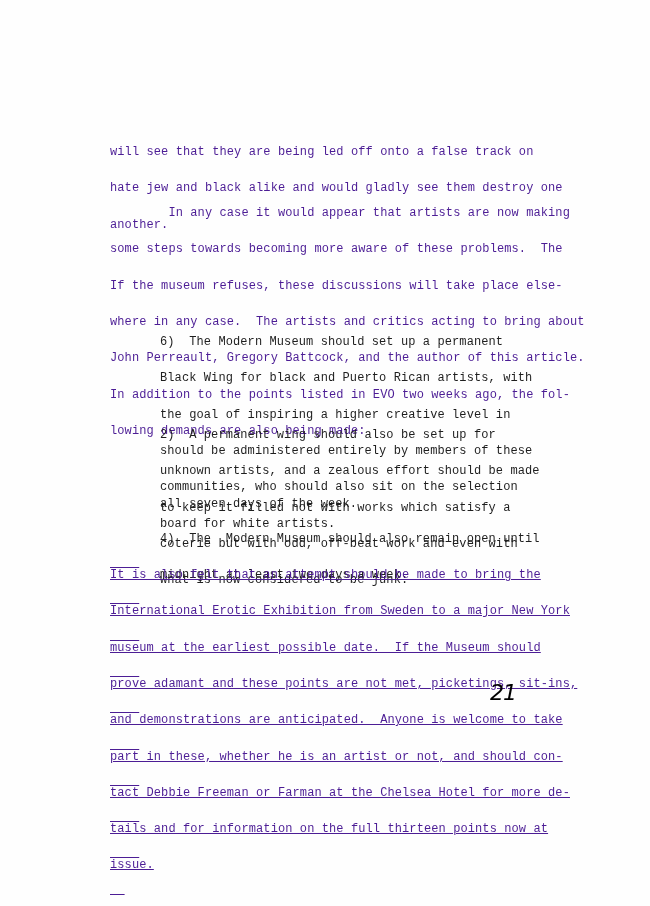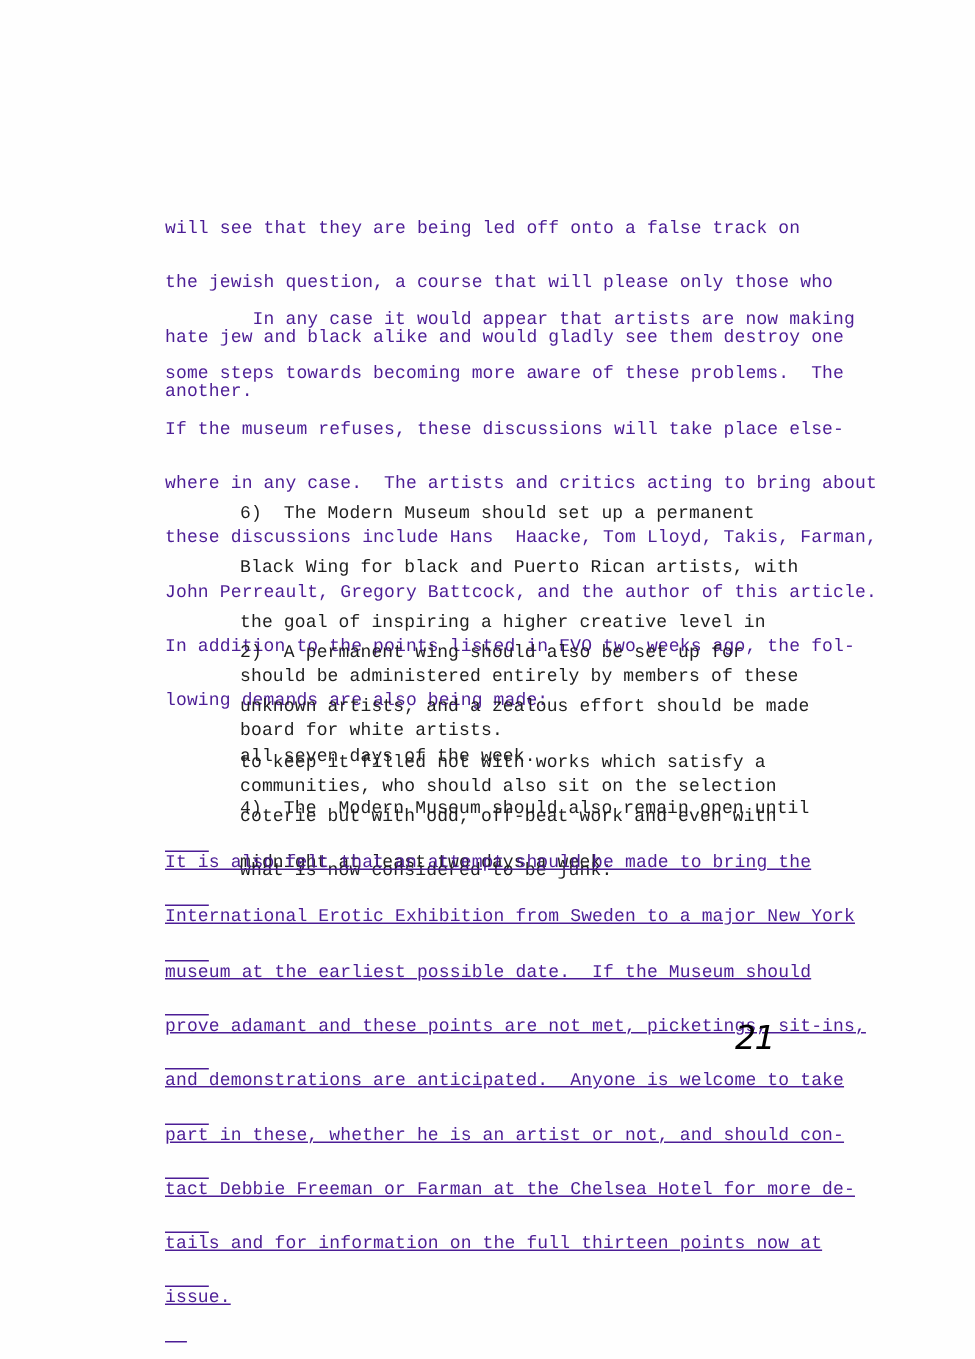--- a/index.html
+++ b/index.html
@@ -59,43 +59,41 @@
       letter-spacing: -1px;
     }
   </style>
 </head>
 <body>
 
 <div class="page">
 
   <div class="text-block" style="top:122px;">
     <span class="line">will see that they are being led off onto a false track on</span>
-    <span class="line">the jewish question, a course that will please only those who</span>
     <span class="line">hate jew and black alike and would gladly see them destroy one</span>
     <span class="line">another.</span>
   </div>
 
   <div class="text-block" style="top:183px;">
     <span class="line">        In any case it would appear that artists are now making</span>
     <span class="line">some steps towards becoming more aware of these problems.  The</span>
     <span class="line">If the museum refuses, these discussions will take place else-</span>
     <span class="line">where in any case.  The artists and critics acting to bring about</span>
-    <span class="line">these discussions include Hans  Haacke, Tom Lloyd, Takis, Farman,</span>
     <span class="line">John Perreault, Gregory Battcock, and the author of this article.</span>
     <span class="line">In addition to the points listed in EVO two weeks ago, the fol-</span>
     <span class="line">lowing demands are also being made:</span>
   </div>
 
   <div class="list-block" style="top:312px;">
     <span class="line">6)  The Modern Museum should set up a permanent</span>
     <span class="line">Black Wing for black and Puerto Rican artists, with</span>
     <span class="line">the goal of inspiring a higher creative level in</span>
     <span class="line">should be administered entirely by members of these</span>
+    <span class="line">communities, who should also sit on the selection</span>
     <span class="line">board for white artists.</span>
-    <span class="line">communities, who should also sit on the selection</span>
   </div>
 
   <div class="list-block" style="top:405px;">
     <span class="line">2)  A permanent wing should also be set up for</span>
     <span class="line">unknown artists, and a zealous effort should be made</span>
     <span class="line">to keep it filled not with works which satisfy a</span>
     <span class="line">coterie but with odd, off-beat work and even with</span>
     <span class="line">what is now considered to be junk.</span>
   </div>
 

